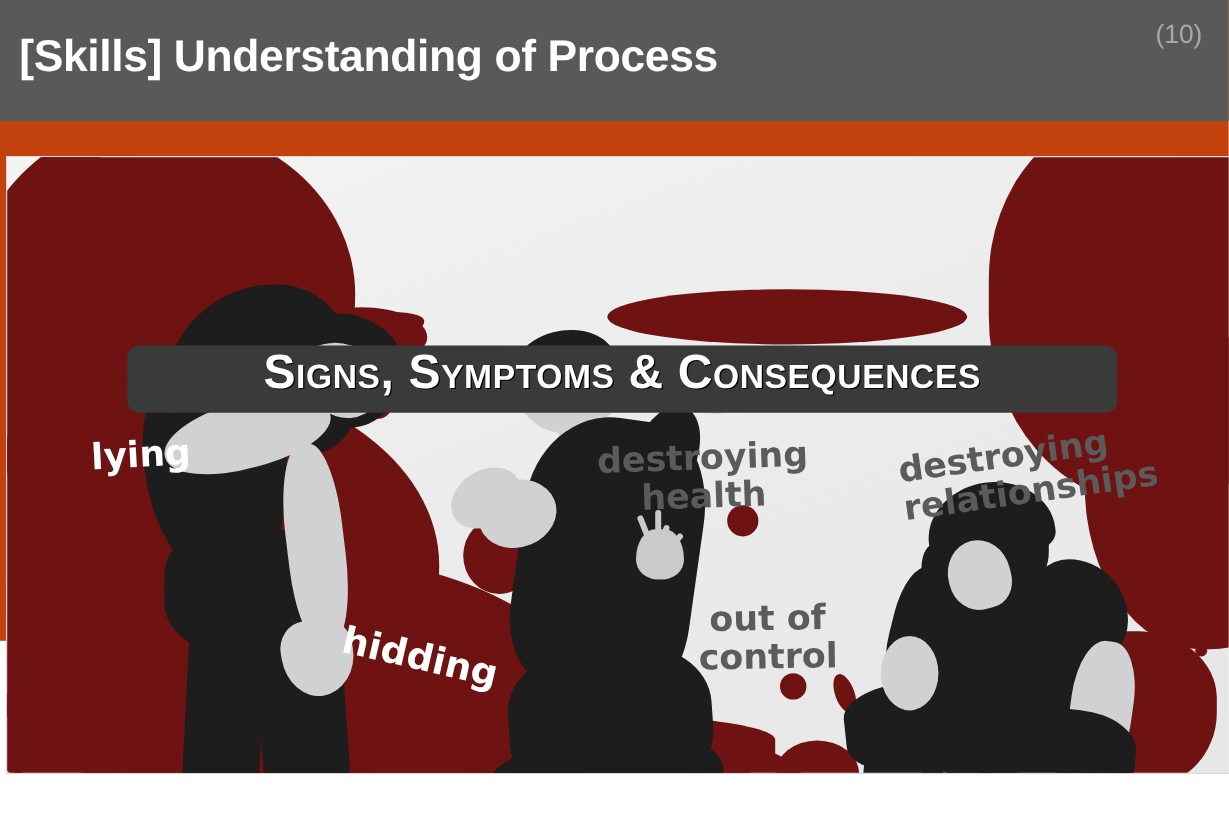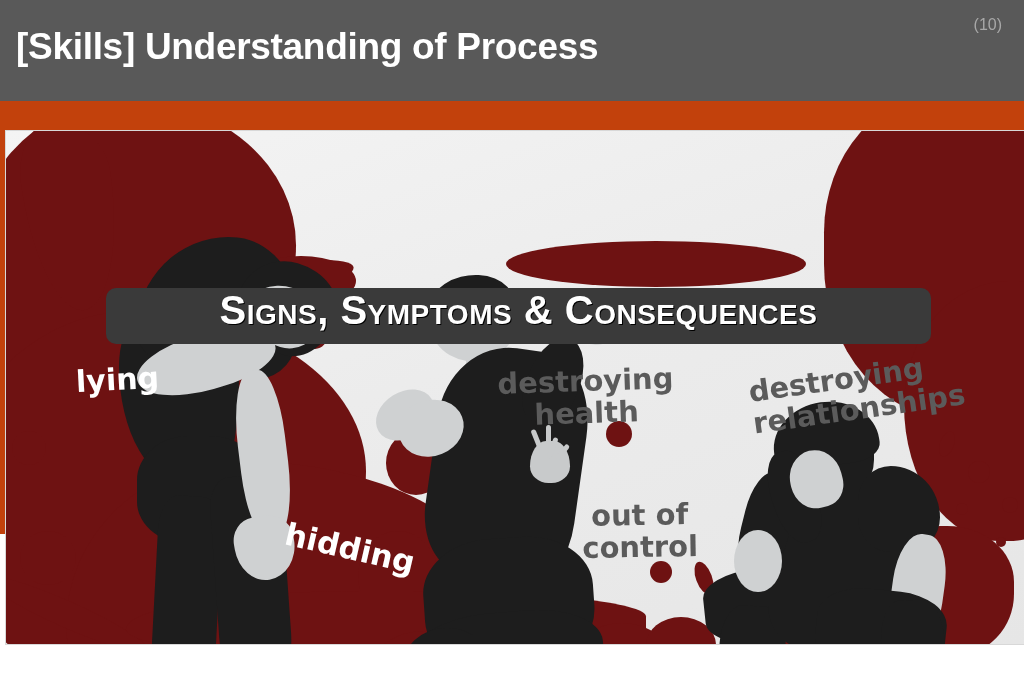--- a/index.html
+++ b/index.html
@@ -17,21 +17,21 @@
     background:#595959;
   }
   .header-title {
     position:absolute; left:16px; top:26px;
     font-size:37px; font-weight:bold; color:#ffffff;
     letter-spacing:-0.3px; white-space:nowrap;
     font-family:"Liberation Sans", sans-serif;
   }
   .header-pageno {
     position:absolute; right:22px; top:16px;
-    font-size:16px; color:#a8a8a8; font-weight:normal;
+    font-size:22px; color:#a8a8a8; font-weight:normal;
     font-family:"Liberation Sans", sans-serif;
   }
 
   
   .picture {
     position:absolute; left:5px; top:130px; width:1019px; height:515px;
     background:#f2f2f2;
     border-top:1px solid #d8d8d8;
     border-left:1px solid #d8d8d8;
     border-bottom:1px solid #d8d8d8;

